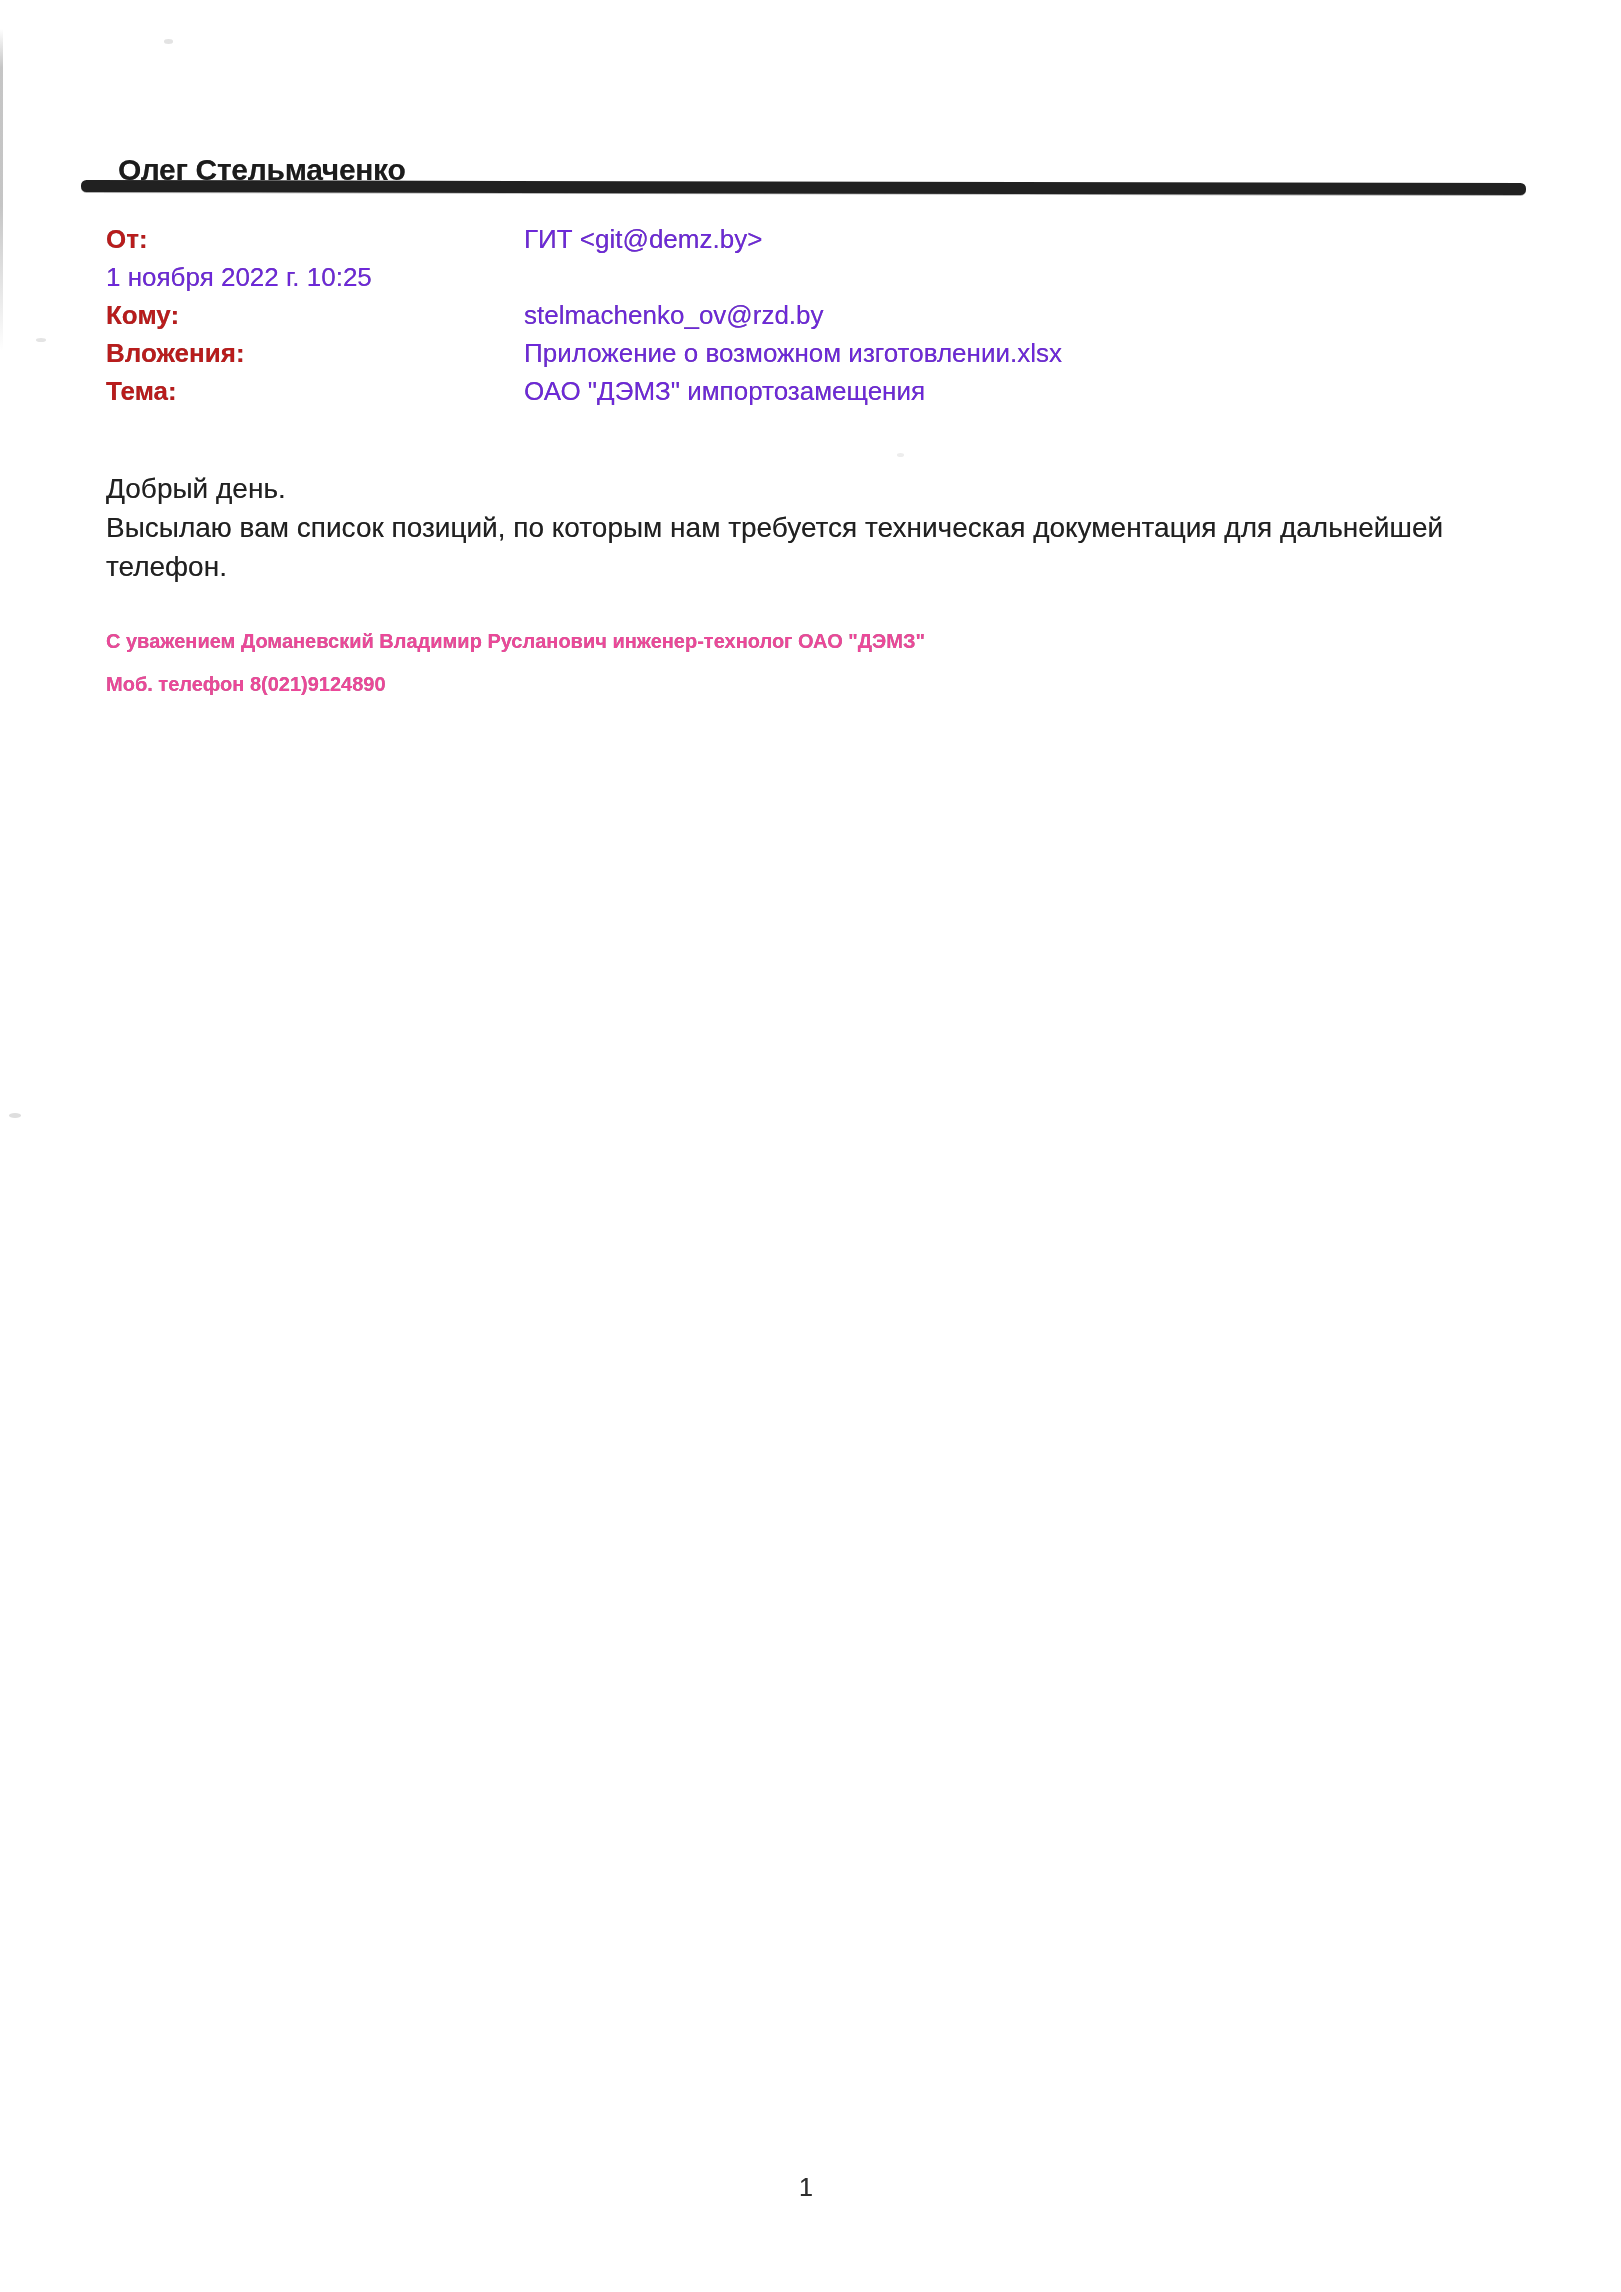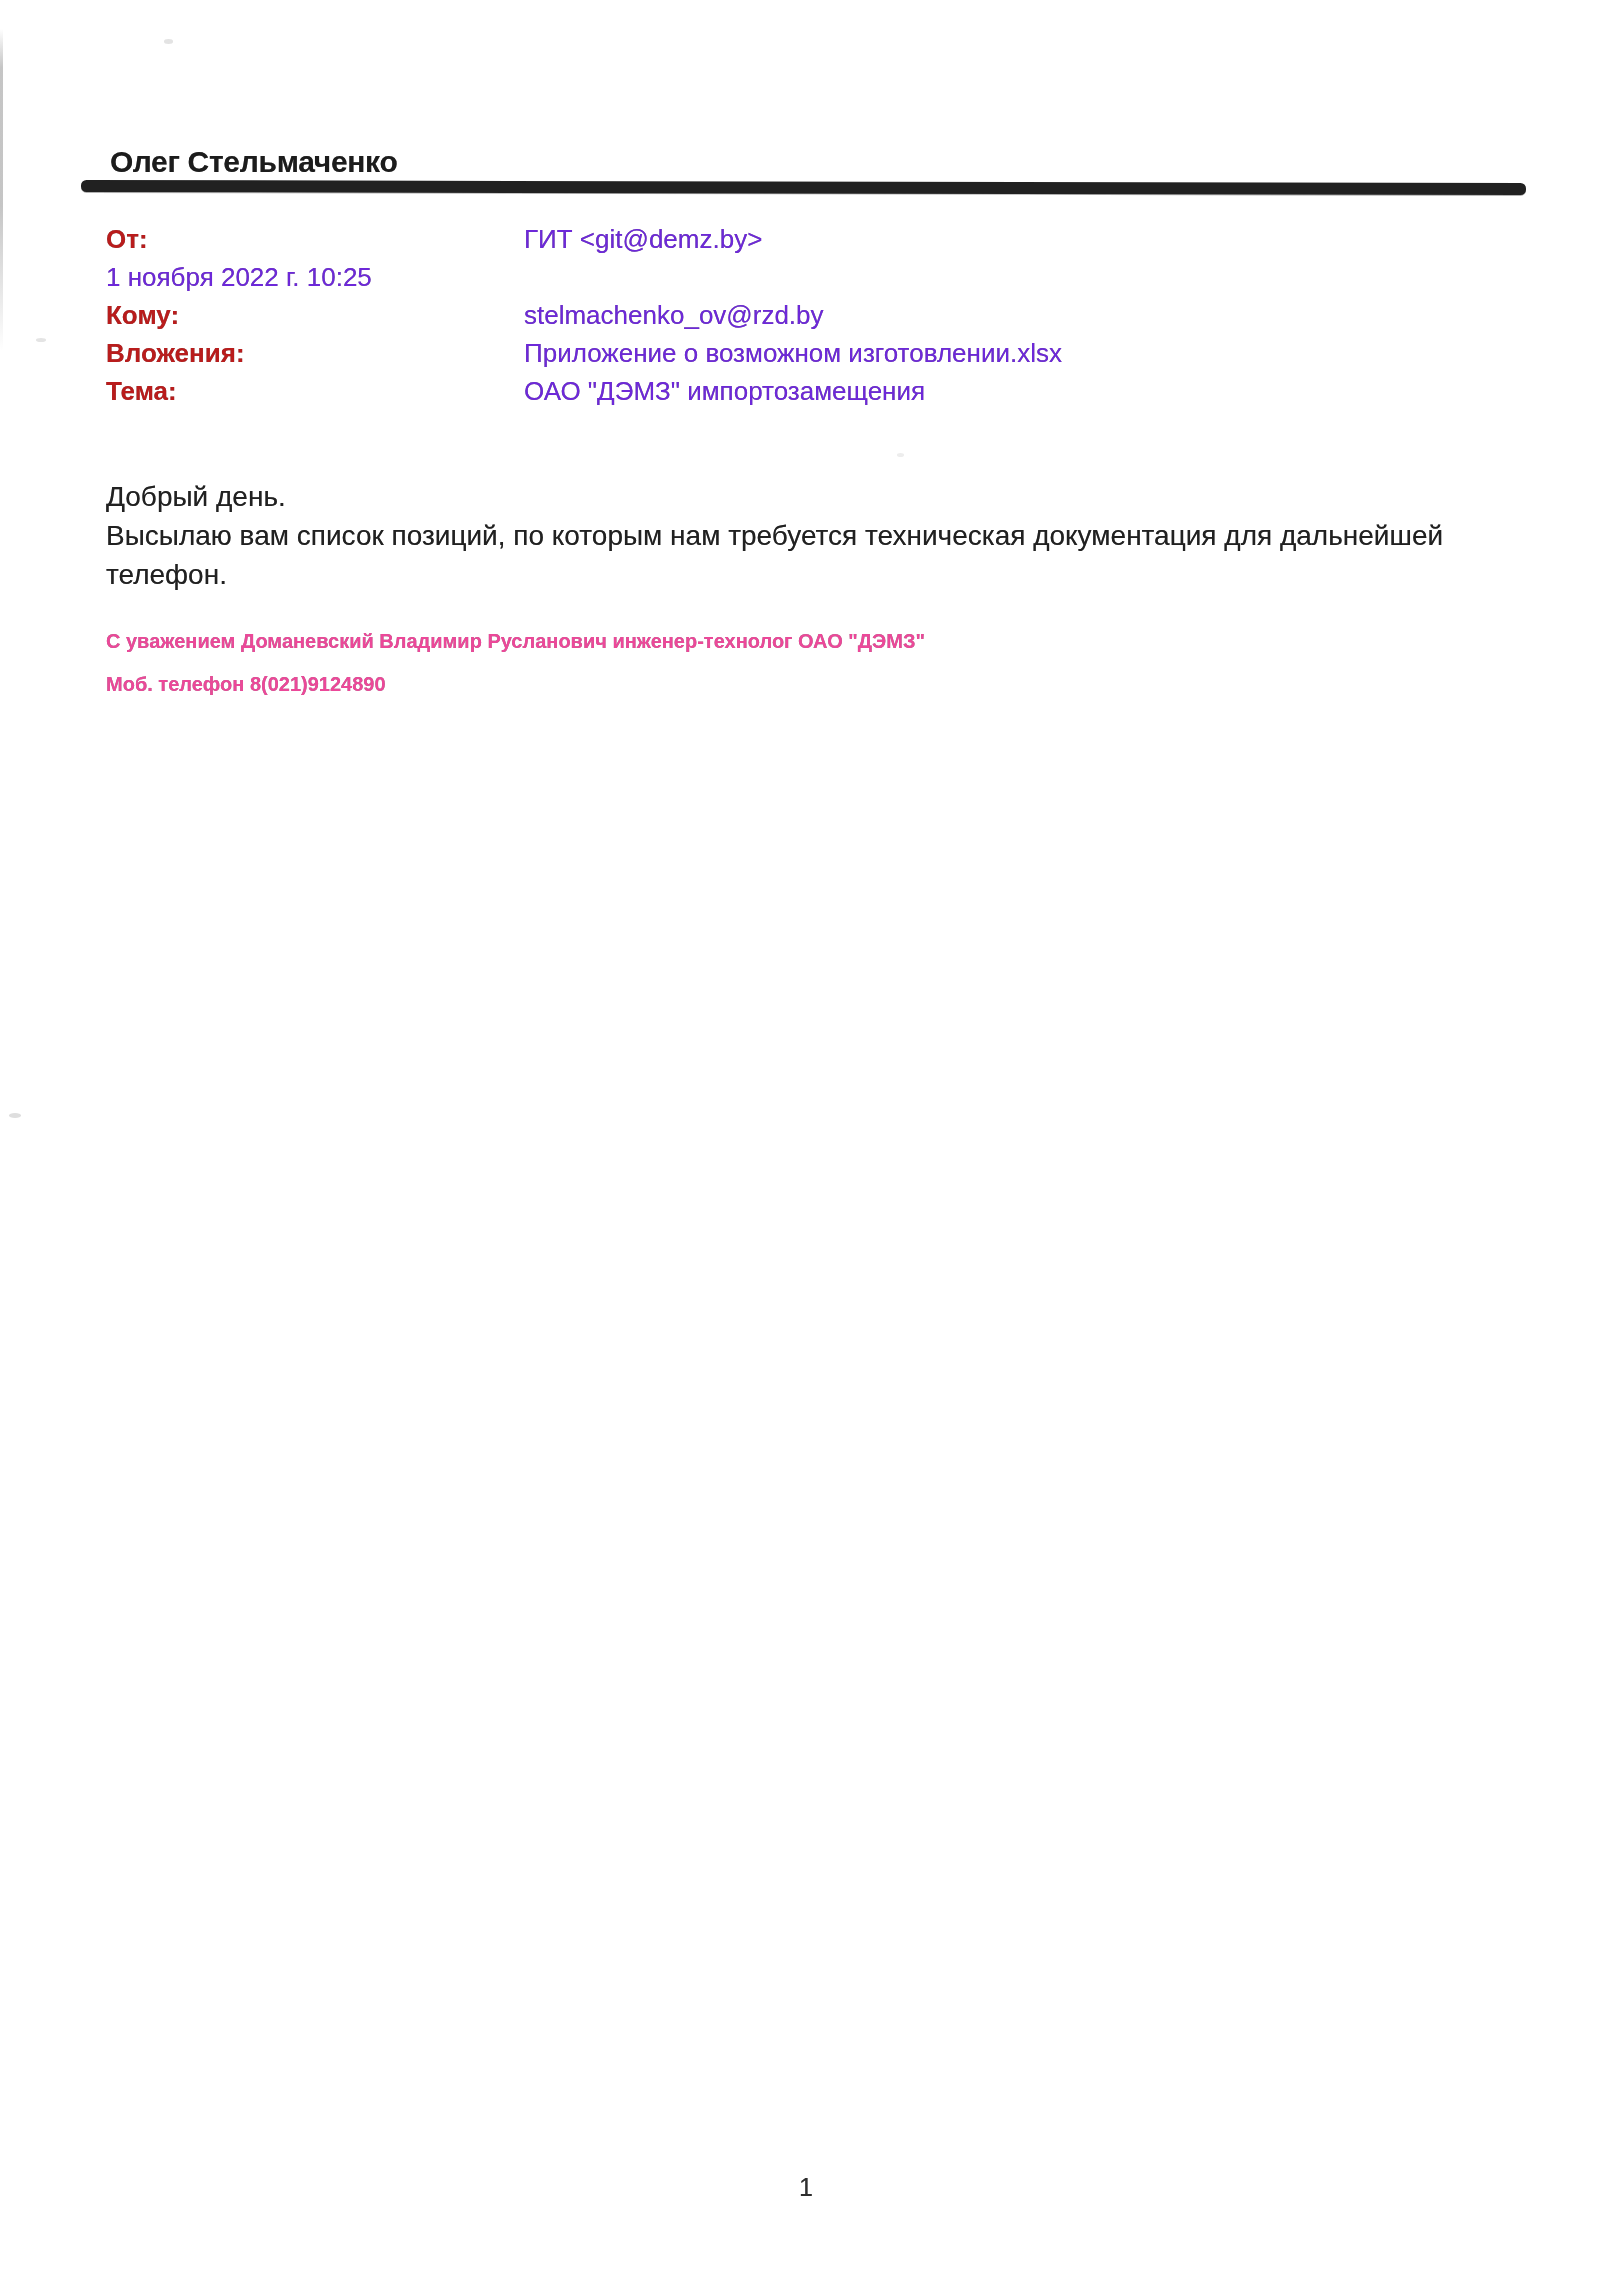--- a/index.html
+++ b/index.html
@@ -17,21 +17,21 @@
     color: #1f1f1f;
   }
   
   .ink {
     text-shadow: 0 0 0.5px rgba(25,25,25,0.55);
   }
   .recipient-name {
     position: absolute;
     left: 106px;
     top: 142px;
-    margin: 4px;
+    margin: 12px;
     font-size: 30px;
     line-height: 32px;
     font-weight: bold;
     letter-spacing: -0.3px;
     color: #1c1c1c;
     white-space: nowrap;
   }
   .header-rule {
     position: absolute;
     left: 81px;
@@ -66,21 +66,20 @@
     color: #6d28d9;
   }
   .body-block {
     position: absolute;
     left: 106px;
     top: 469px;
     width: 1397px;
     font-size: 28px;
     line-height: 39px;
     color: #212121;
-    margin-top: 8px;
   }
   .body-line {
     white-space: nowrap;
   }
   .signature-block {
     position: absolute;
     left: 106px;
     top: 620px;
     width: 1397px;
     font-size: 20px;

